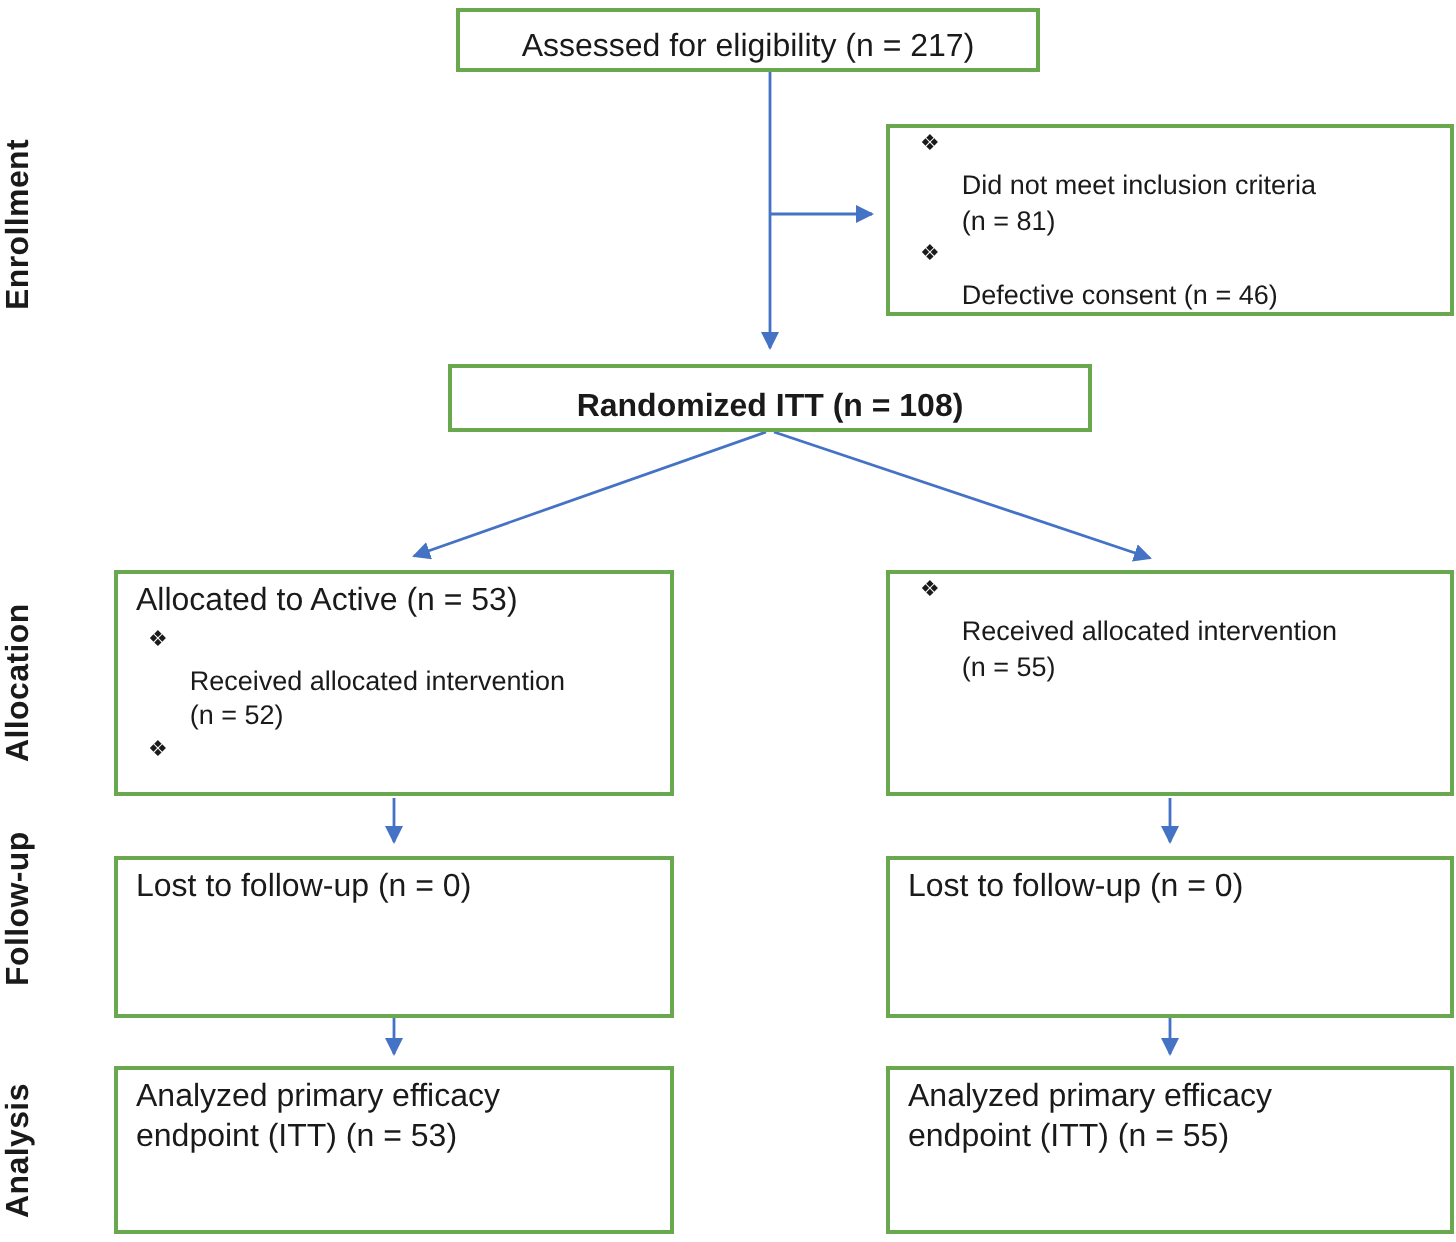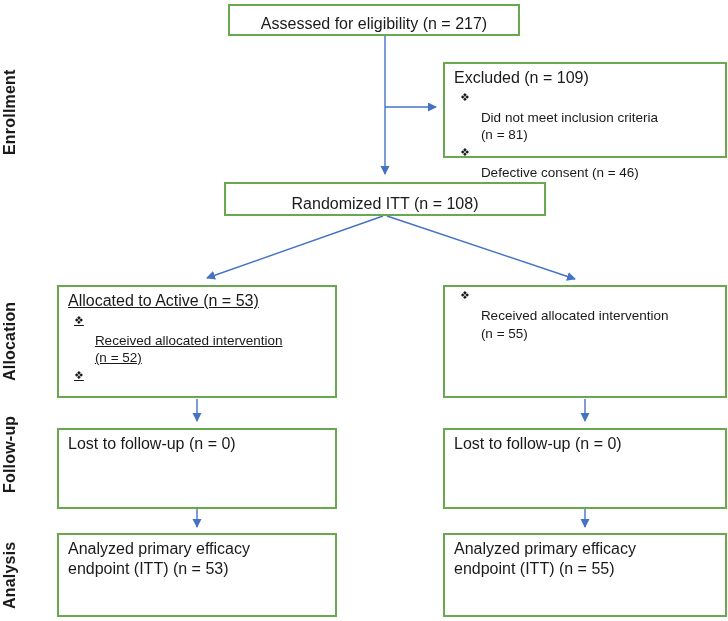--- a/index.html
+++ b/index.html
@@ -89,37 +89,36 @@
     <line class="arrow-line" x1="585" y1="399" x2="585" y2="421" marker-end="url(#arrowhead)"></line>
     <line class="arrow-line" x1="197" y1="509" x2="197" y2="527" marker-end="url(#arrowhead)"></line>
     <line class="arrow-line" x1="585" y1="509" x2="585" y2="527" marker-end="url(#arrowhead)"></line>
   </svg>
 
   <div class="box center" style="left:228px; top:4px; width:292px; height:32px;">
     <span class="box-title">Assessed for eligibility (n = 217)</span>
   </div>
 
   <div class="box padded" style="left:443px; top:62px; width:284px; height:96px;">
-    <div class="box-title">Excluded (n = 109)</div>
     <div class="bullet">
       <span class="glyph">❖</span>
       <span class="bullet-text">Did not meet inclusion criteria
 (n = 81)</span>
     </div>
     <div class="bullet">
       <span class="glyph">❖</span>
       <span class="bullet-text">Defective consent (n = 46)</span>
     </div>
   </div>
 
-  <div class="box center" style="left:224px; top:182px; width:322px; height:34px;">
+  <div class="box center" style="left:224px; top:182px; width:322px; height:34px;font-weight:bold;">
     <span class="box-title">Randomized ITT (n = 108)</span>
   </div>
 
-  <div class="box padded" style="left:57px; top:285px; width:280px; height:113px;text-decoration:underline;">
+  <div class="box padded" style="left:57px; top:285px; width:280px; height:113px;">
     <div class="box-title">Allocated to Active (n = 53)</div>
     <div class="bullet">
       <span class="glyph">❖</span>
       <span class="bullet-text">Received allocated intervention
 (n = 52)</span>
     </div>
     <div class="bullet">
       <span class="glyph">❖</span>
     </div>
   </div>

